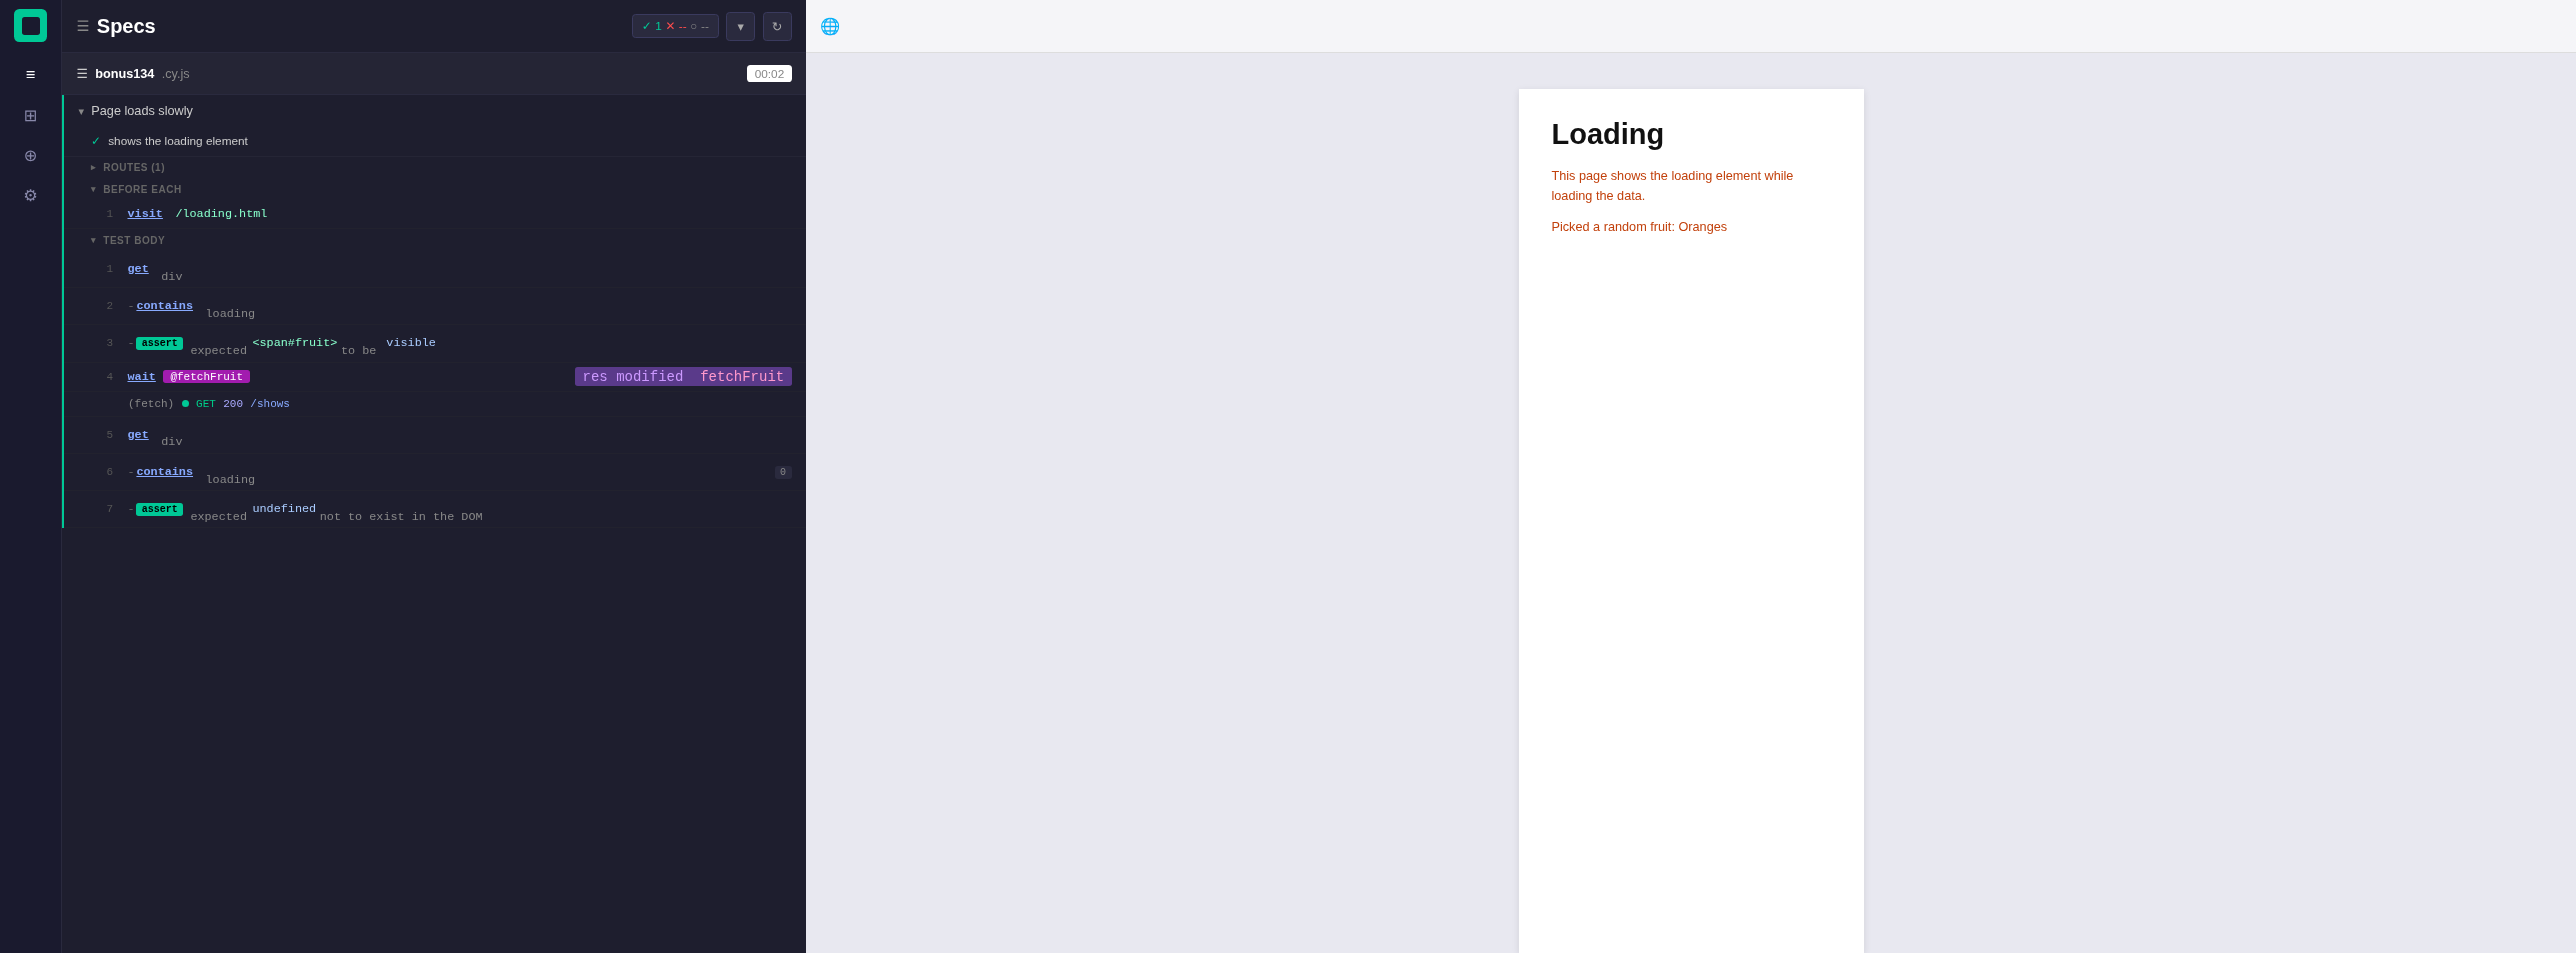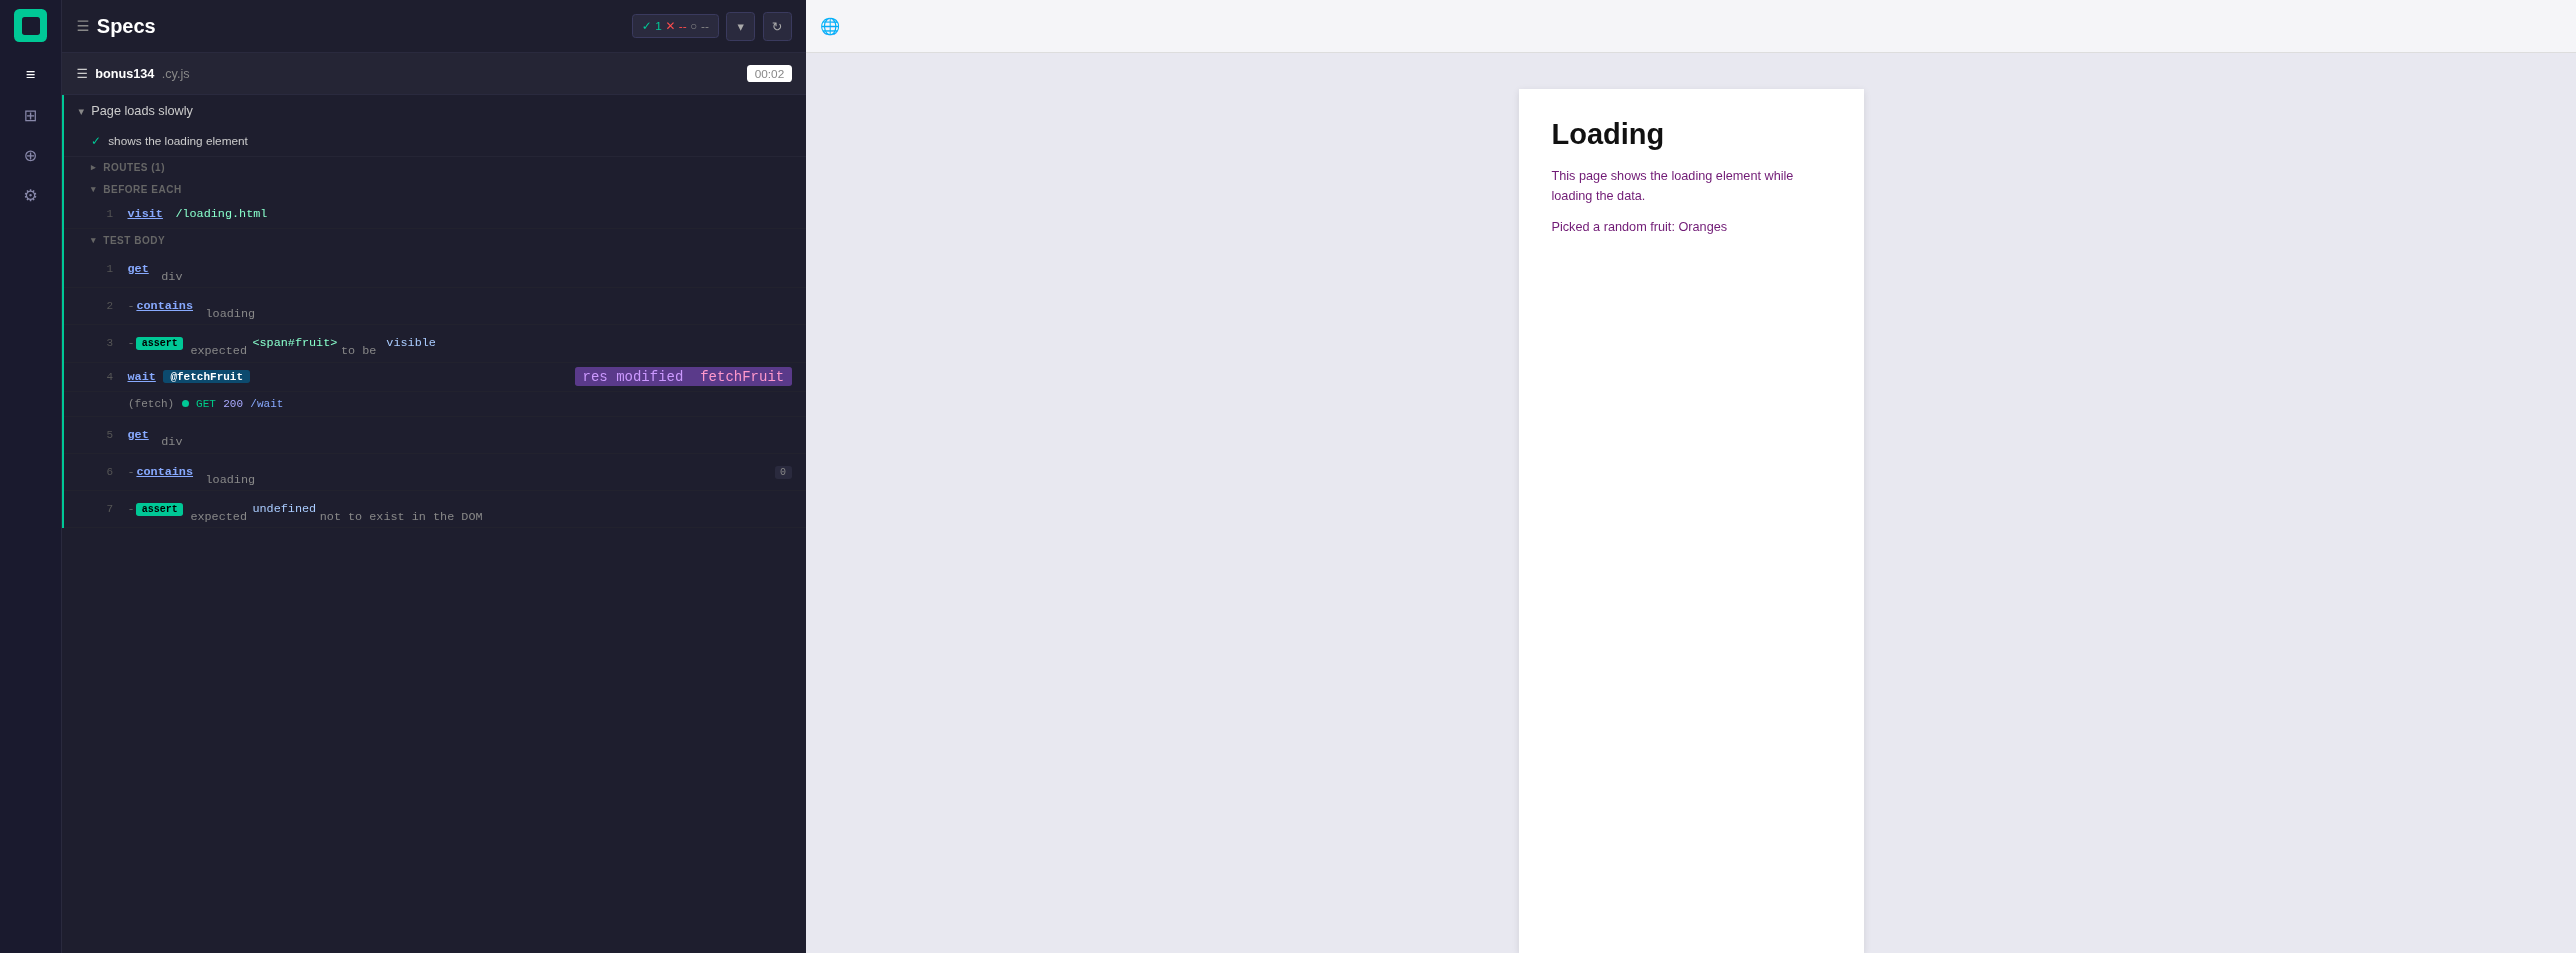--- a/index.html
+++ b/index.html
@@ -216,26 +216,26 @@
     .badge-assert {
       background: #00c896;
       color: #000;
       border-radius: 2.7px;
       padding: 0.9px 5.4px;
       font-size: 10px;
       font-weight: 700;
       margin-right: 3.6px;
     }
     .badge-alias {
-      background: #0c4a6e;
+      background: #a21caf;
       color: #fff;
       border-radius: 2.7px;
       padding: 0.9px 7.3px;
       font-size: 11px;
-      font-weight: 700;
+      font-weight: 400;
     }
     .badge-res {
       background: #5a3a8a;
       color: #cc99ff;
       border-radius: 2.7px;
       padding: 1.8px 7.3px;
       font-size: 14px;
       margin-left: auto;
     }
     .badge-res .res-key { color: #cc99ff; }
@@ -310,21 +310,21 @@
       box-shadow: 0 1.8px 7.3px rgba(0,0,0,0.1);
     }
     .page-card h1 {
       font-size: 29px;
       font-weight: 900;
       margin-bottom: 14.5px;
       color: #111;
     }
     .page-card p {
       font-size: 12.7px;
-      color: #701a75;
+      color: #c2410c;
       line-height: 1.6;
       margin-bottom: 11px;
     }
 
     
     .test-content::-webkit-scrollbar { width: 5.4px; }
     .test-content::-webkit-scrollbar-track { background: #1e1e2e; }
     .test-content::-webkit-scrollbar-thumb { background: #3a3a5e; border-radius: 2.7px; }
   </style>
 </head>
@@ -451,21 +451,21 @@
             <span class="res-key">res modified&nbsp;</span>
             <span class="res-val">fetchFruit</span>
           </span>
         </div>
 
         <div class="fetch-sub-line">
           <span>(fetch)</span>
           <span class="dot-green"></span>
           <span class="fetch-method">GET</span>
           <span class="fetch-code">200</span>
-          <span class="fetch-path">/wait</span>
+          <span class="fetch-path">/shows</span>
         </div>
 
         <div class="code-line">
           <span class="line-num">5</span>
           <span class="cmd-name">get</span>
           <span class="cmd-dim" style="margin-left:5.4px;">&nbsp;div</span>
         </div>
 
         <div class="code-line">
           <span class="line-num">6</span>

